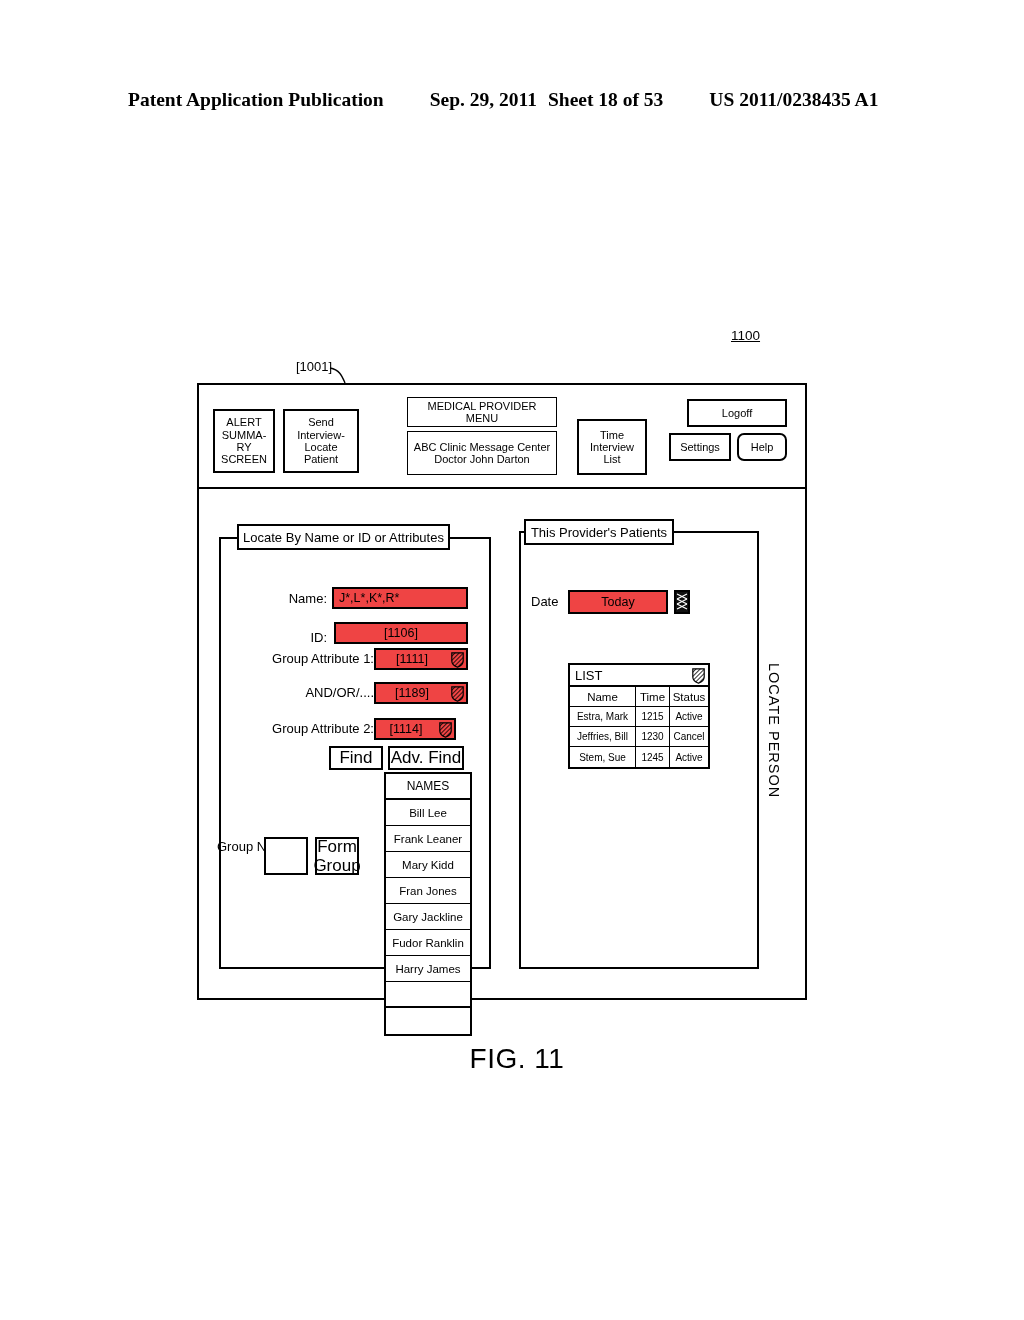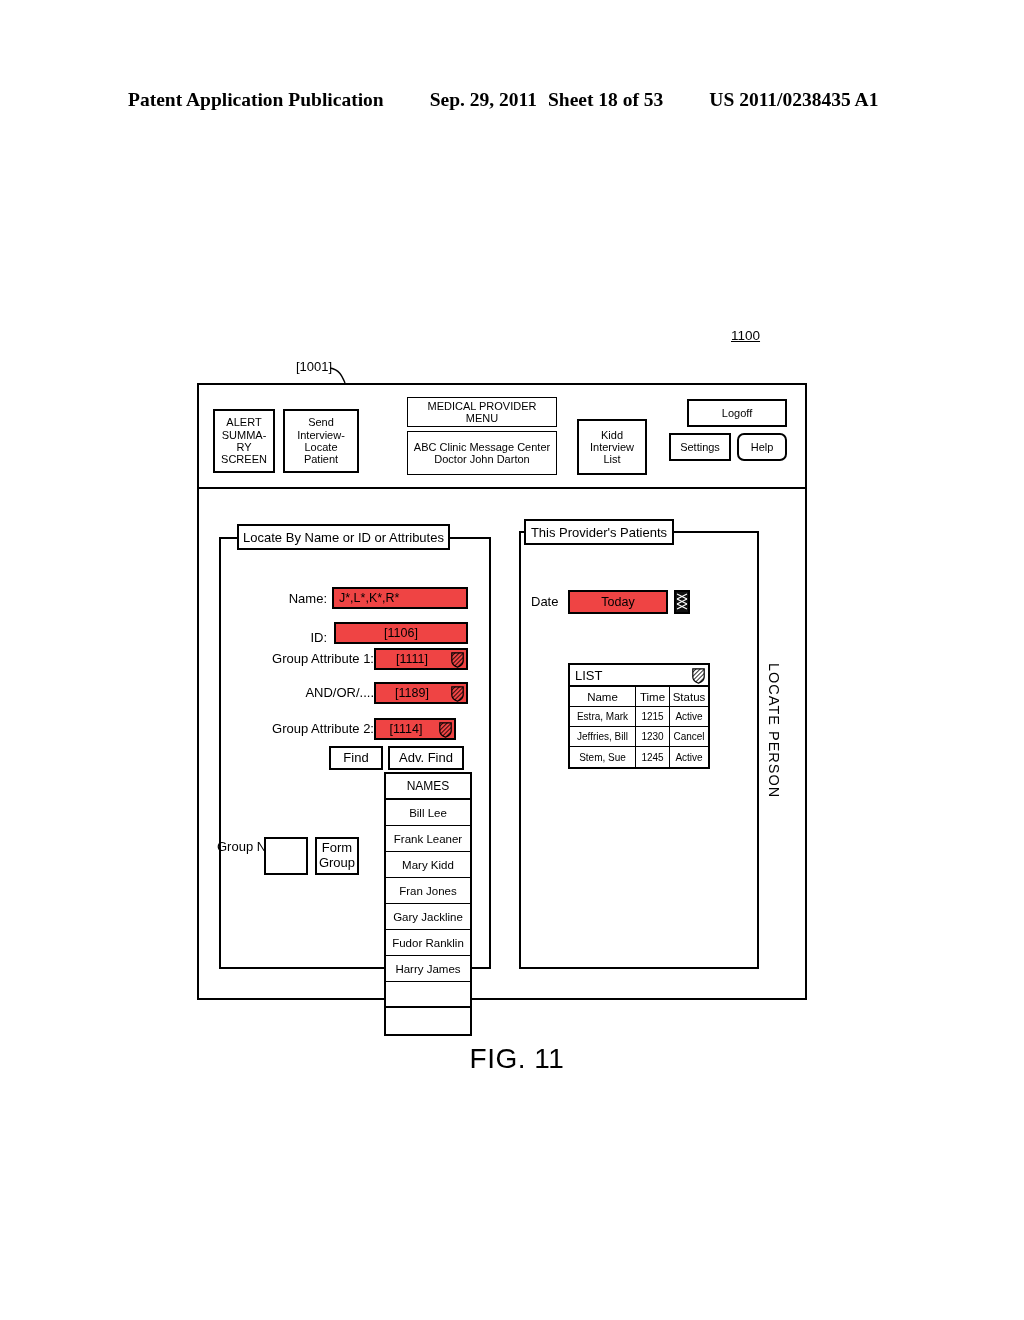--- a/index.html
+++ b/index.html
@@ -181,21 +181,21 @@
 
   .sqbtn {
     position: absolute;
     border: 2.5px solid #000;
     box-sizing: border-box;
     background: #fff;
     display: flex;
     align-items: center;
     justify-content: center;
     text-align: center;
-    font-size: 13px;
+    font-size: 17px;
     line-height: 1.12;
   }
 
   
   .names-list {
     position: absolute;
     left: 384px; top: 772px;
     width: 88px;
     border: 2.5px solid #000;
     box-sizing: border-box;
@@ -348,21 +348,21 @@
 <div class="ref" style="left:693px; top:574px;">[1110]</div>
 <div class="ref" style="left:525px; top:635px;">[1109]</div>
 
 <div class="app-frame">
 
   <div class="toolbar">
     <div class="btn" id="btn-alert">ALERT SUMMA-RY SCREEN</div>
     <div class="btn" id="btn-send">Send Interview-Locate Patient</div>
     <div class="btn thin" id="btn-menu">MEDICAL PROVIDER MENU</div>
     <div class="btn thin" id="btn-msgcenter">ABC Clinic Message Center Doctor John Darton</div>
-    <div class="btn" id="btn-sentlist">Kidd Interview List</div>
+    <div class="btn" id="btn-sentlist">Time Interview List</div>
     <div class="btn" id="btn-logoff">Logoff</div>
     <div class="btn" id="btn-settings">Settings</div>
     <div class="btn" id="btn-help">Help</div>
   </div>
 
   <div class="panel" id="panel-locate"></div>
 
   <div class="panel" id="panel-patients"></div>
 
 </div>

